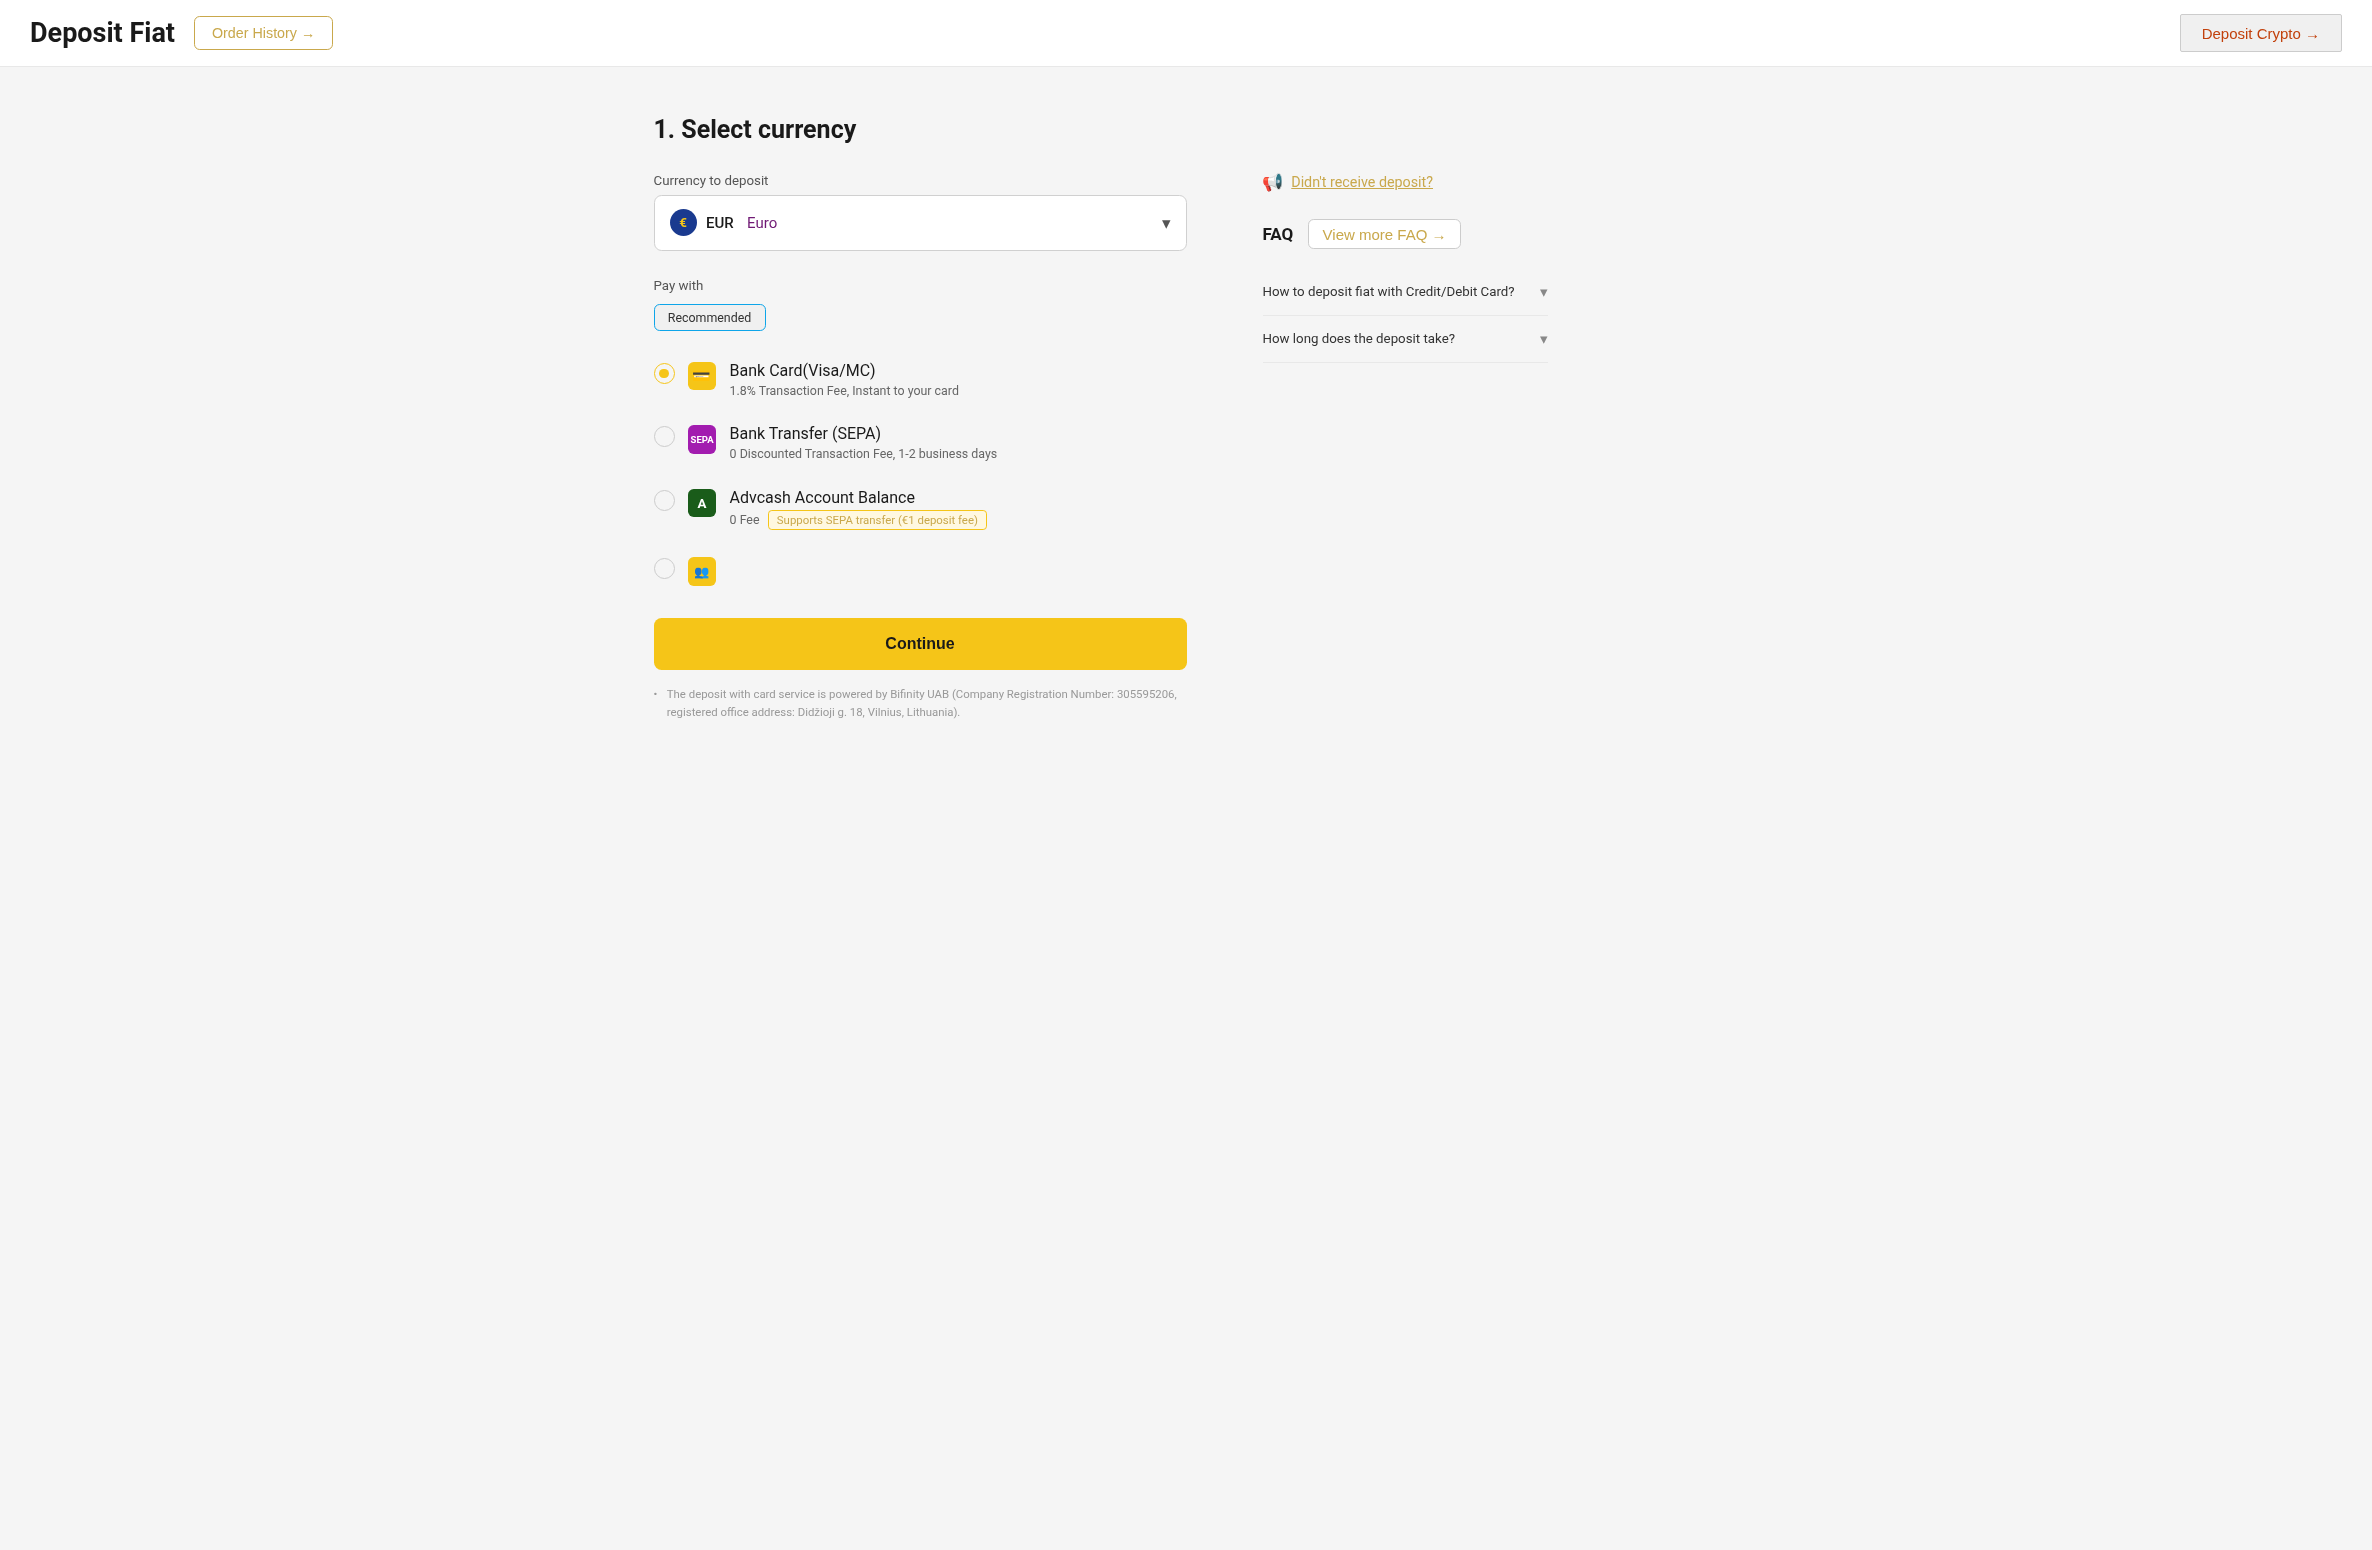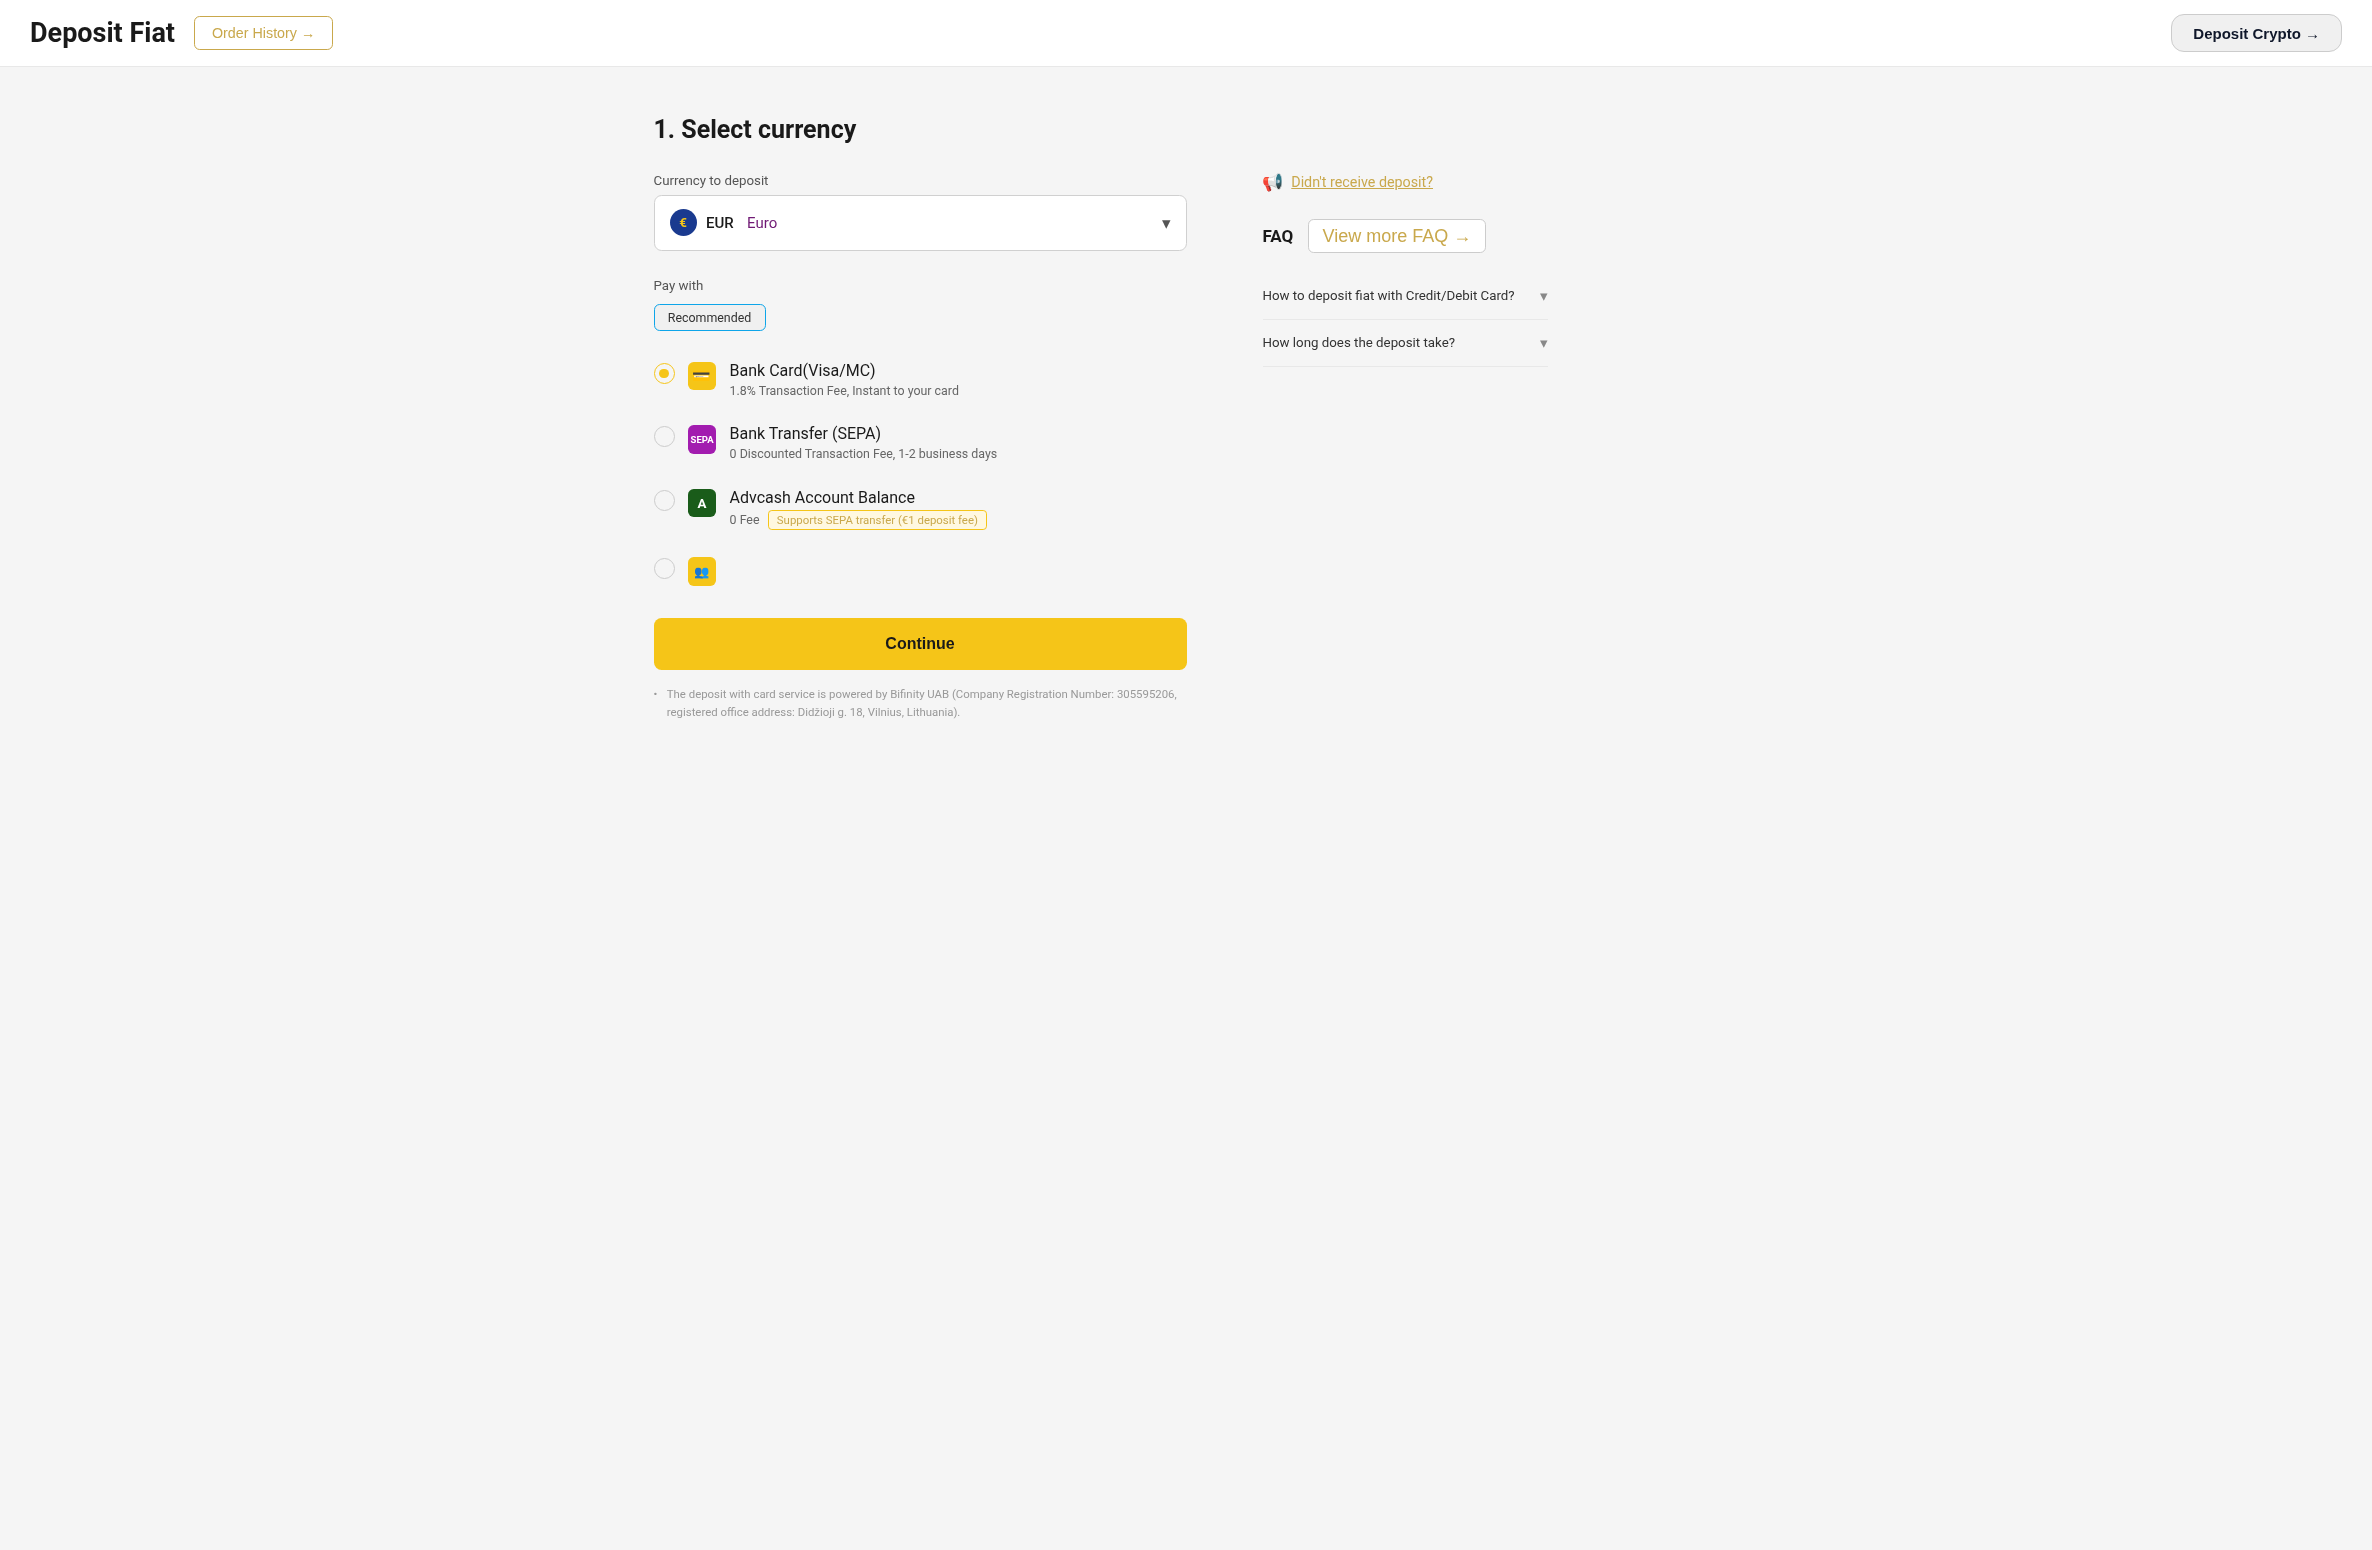--- a/index.html
+++ b/index.html
@@ -36,29 +36,29 @@
       border-radius: 5.7px;
       font-size: 14.3px;
       cursor: pointer;
       display: flex;
       align-items: center;
       gap: 5.7px;
     }
     .deposit-crypto-btn {
       border: 1.4px solid #ccc;
       background: #f0f0f0;
-      color: #0f172a;
+      color: #c2410c;
       padding: 9.5px 21px;
-      border-radius: 13px;
+      border-radius: 2px;
       font-size: 15px;
       cursor: pointer;
       display: flex;
       align-items: center;
       gap: 7.6px;
-      font-weight: 700;
+      font-weight: 400;
     }
     .main-content {
       max-width: 1141px;
       margin: 0 auto;
       padding: 48px 38px;
       display: flex;
       gap: 76px;
     }
     .left-panel {
       flex: 1;
@@ -265,21 +265,21 @@
     }
     .faq-title {
       font-size: 17px;
       font-weight: 700;
     }
     .view-more-btn {
       border: 1px solid #ccc;
       background: #fff;
       border-radius: 5.7px;
       padding: 5.7px 13.3px;
-      font-size: 18px;
+      font-size: 15px;
       color: #c9a84c;
       cursor: pointer;
       display: flex;
       align-items: center;
       gap: 3.8px;
     }
     .faq-item {
       border-bottom: 1px solid #e8e8e8;
       padding: 13.3px 0;
       display: flex;

